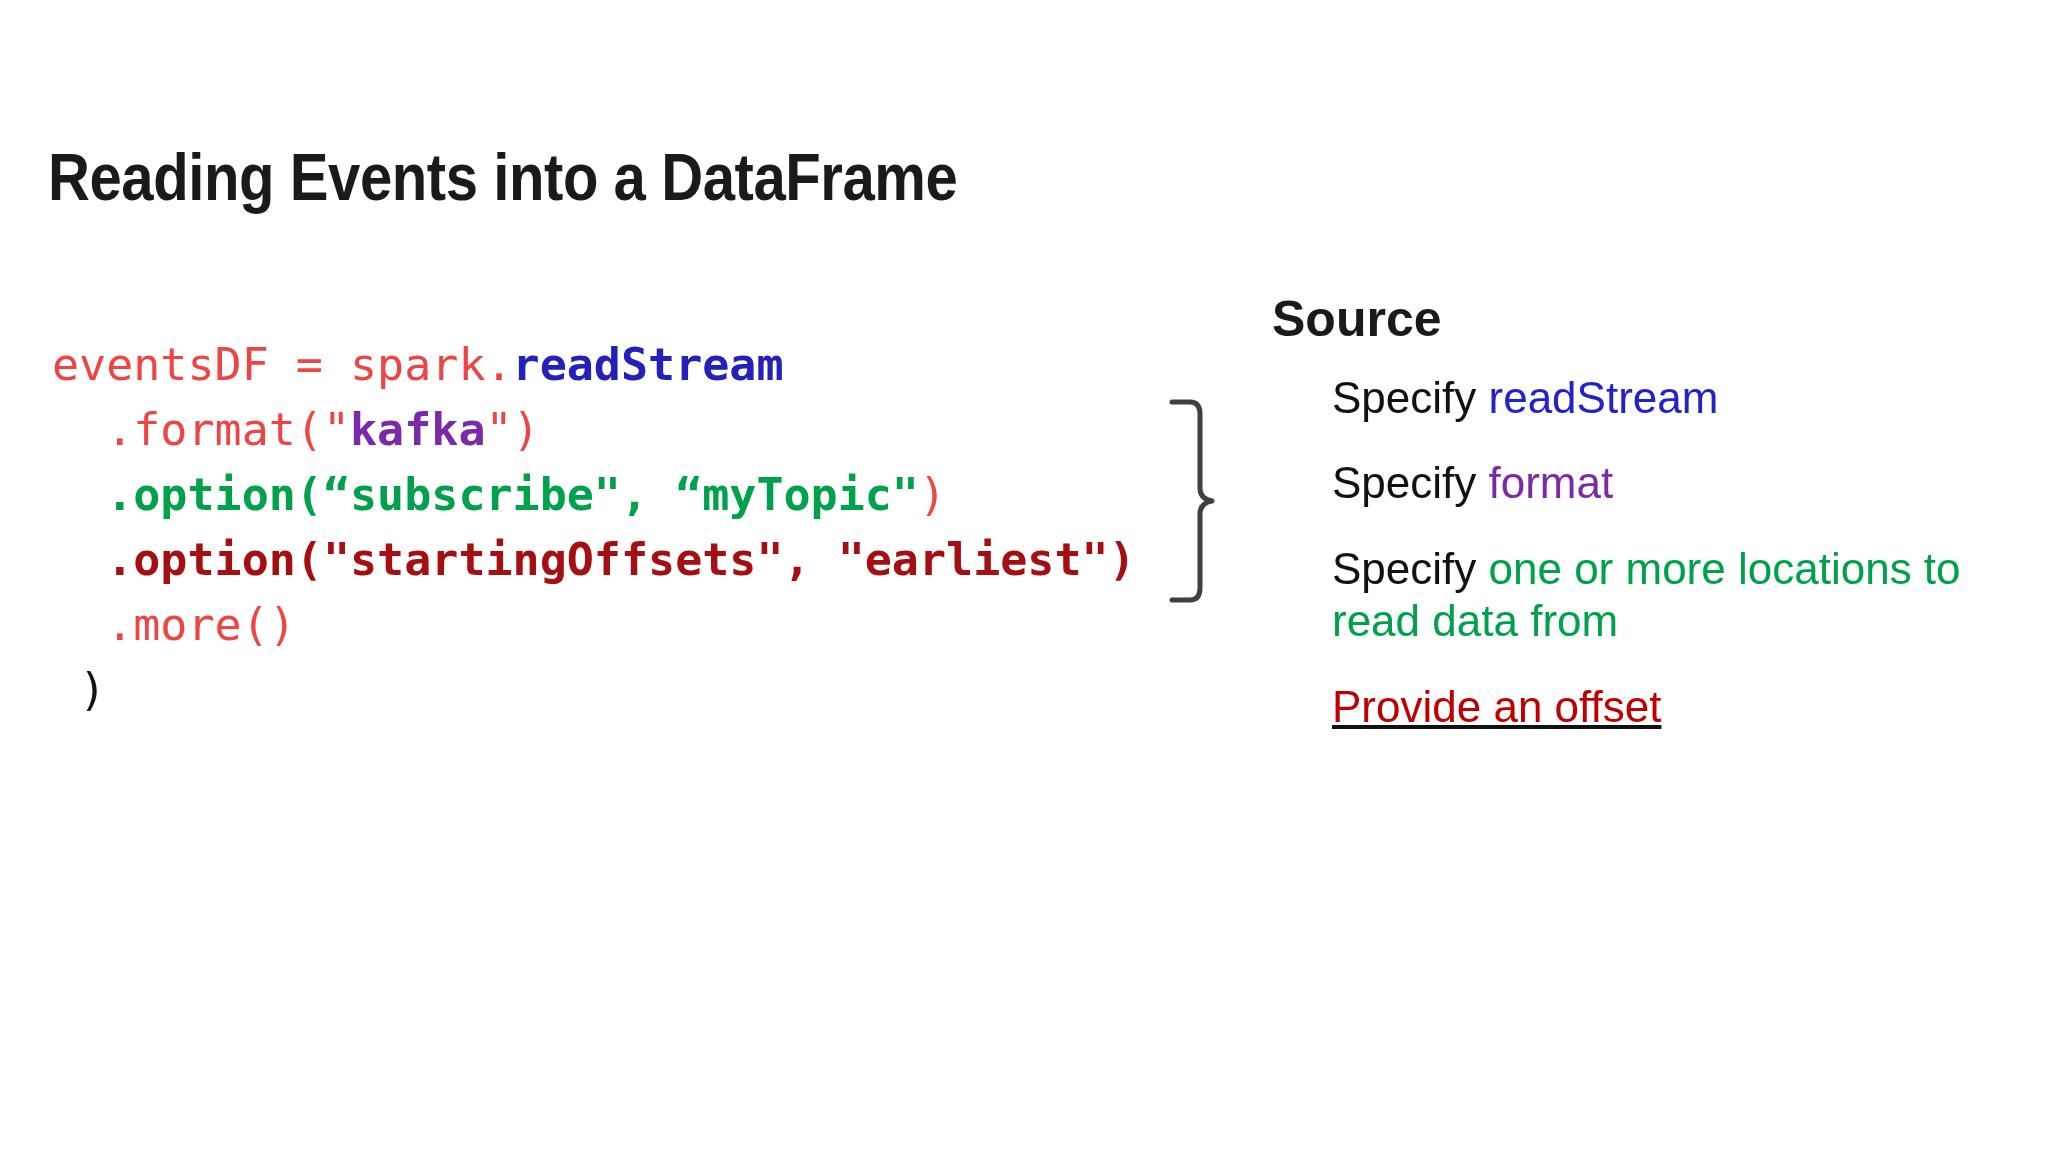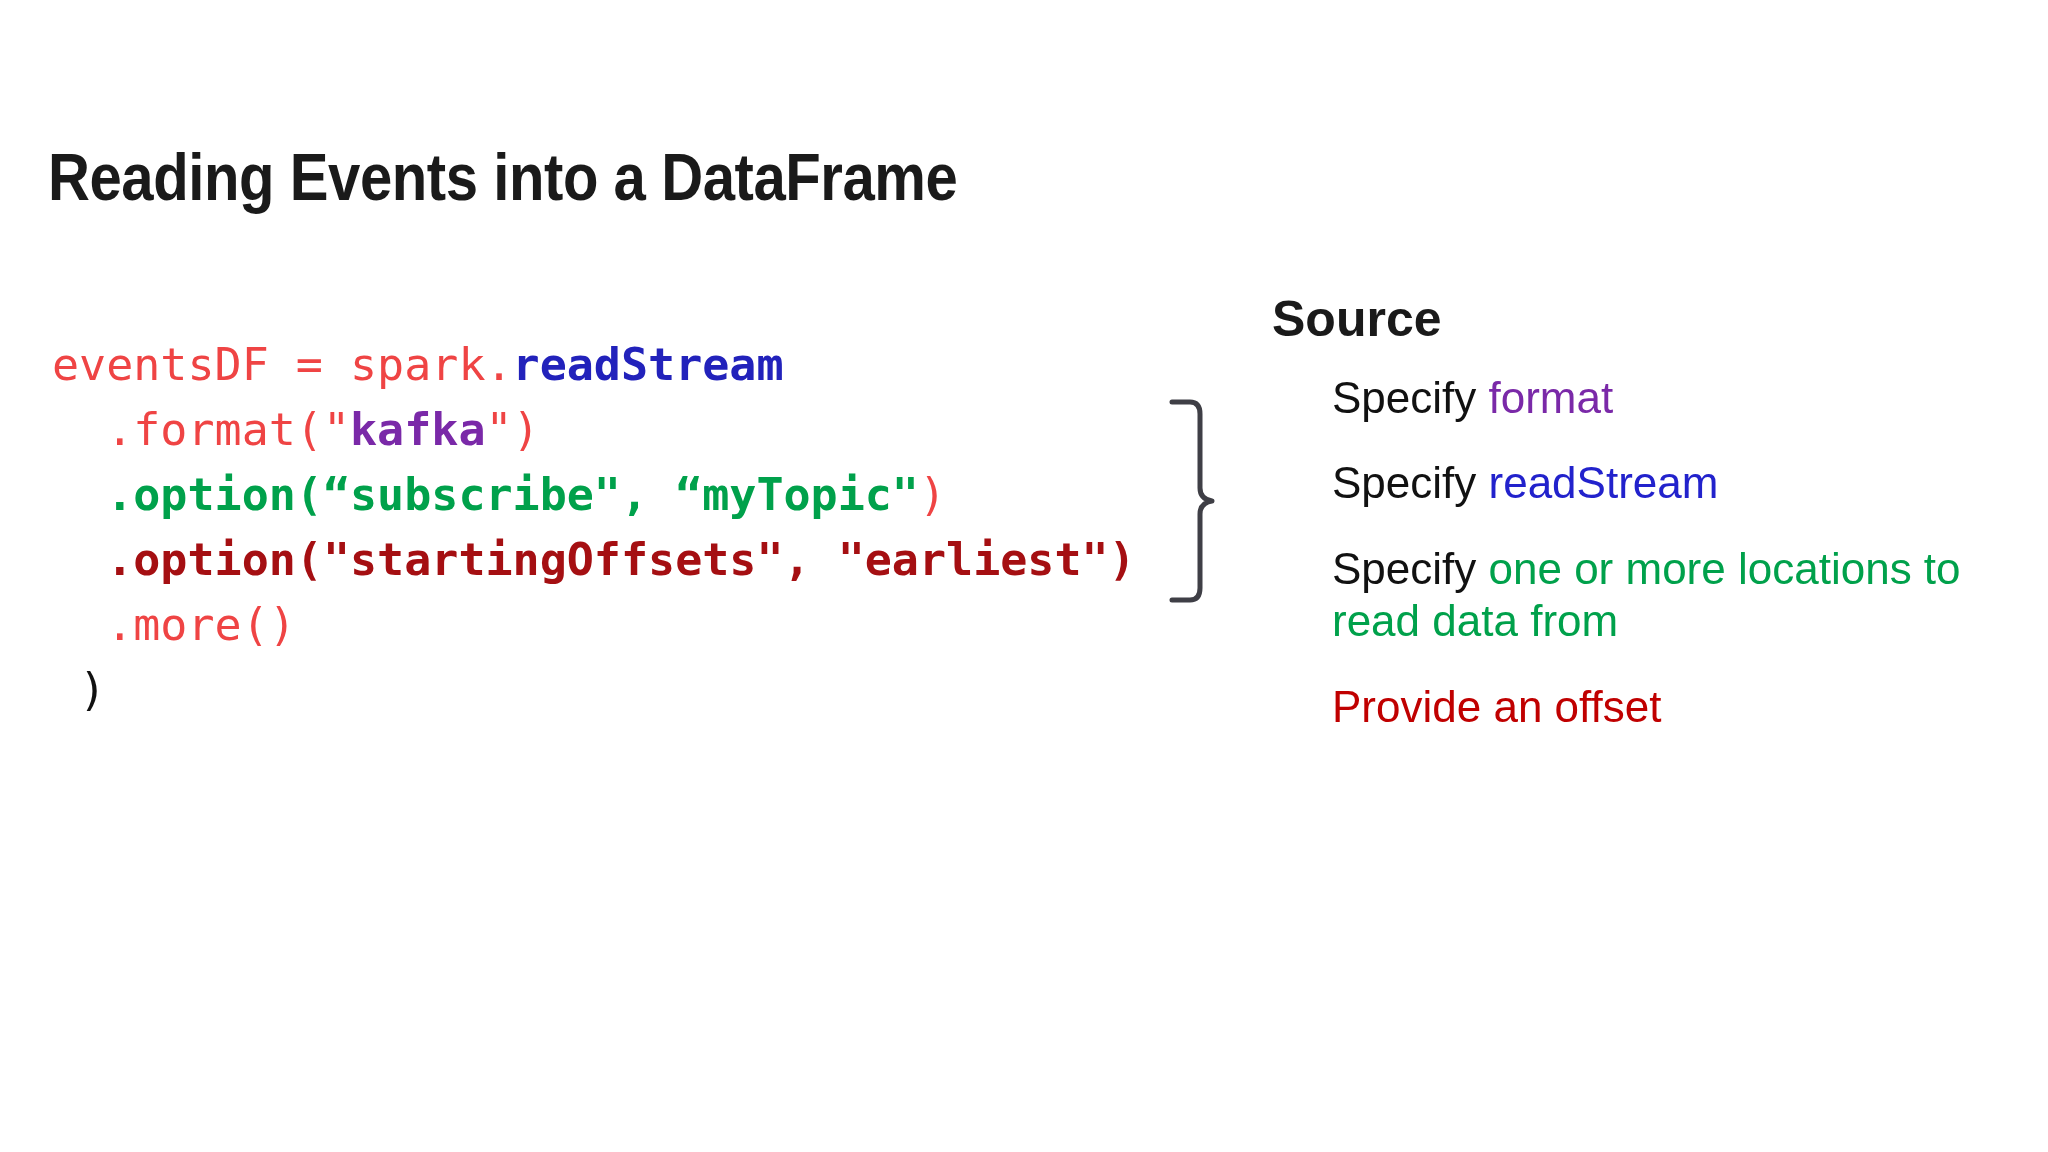--- a/index.html
+++ b/index.html
@@ -85,21 +85,21 @@
     margin: 0;
     padding: 0 0 0 60px;
   }
   #source-list li {
     font-family: "Liberation Sans", sans-serif;
     font-size: 44px;
     line-height: 1.18;
     color: #111111;
     margin-bottom: 34px;
   }
-  #source-list li:last-child { margin-bottom: 0; }
+  #source-list li:last-child { margin-bottom: 0; text-decoration: underline; }
   .b-black  { color: #111111; }
   .b-blue   { color: #2222cc; }
   .b-purple { color: #7a29a8; }
   .b-green  { color: #00a14b; }
   .b-red    { color: #c00000; }
 </style>
 </head>
 <body>
 
 <div id="slide">
@@ -116,20 +116,20 @@
 
   <div id="brace-group">
     <svg width="64" height="206" viewBox="0 0 64 206" xmlns="http://www.w3.org/2000/svg">
       <path d="M 4 4 L 22 4 Q 32 4 32 16 L 32 90 Q 32 101 44 103 Q 32 105 32 116 L 32 190 Q 32 202 22 202 L 4 202" fill="none" stroke="#3f3f46" stroke-width="5" stroke-linecap="round" stroke-linejoin="round"></path>
     </svg>
   </div>
 
   <div id="source-panel">
     <div id="source-heading">Source</div>
     <ul id="source-list">
+        <li><span class="b-black">Specify </span><span class="b-blue">readStream</span></li>
         <li><span class="b-black">Specify </span><span class="b-purple">format</span></li>
-        <li><span class="b-black">Specify </span><span class="b-blue">readStream</span></li>
         <li><span class="b-black">Specify </span><span class="b-green">one or more locations to read data from</span></li>
         <li><span class="b-red">Provide an offset</span></li>
       </ul>
   </div>
 
 </div>
 
 </body></html>

